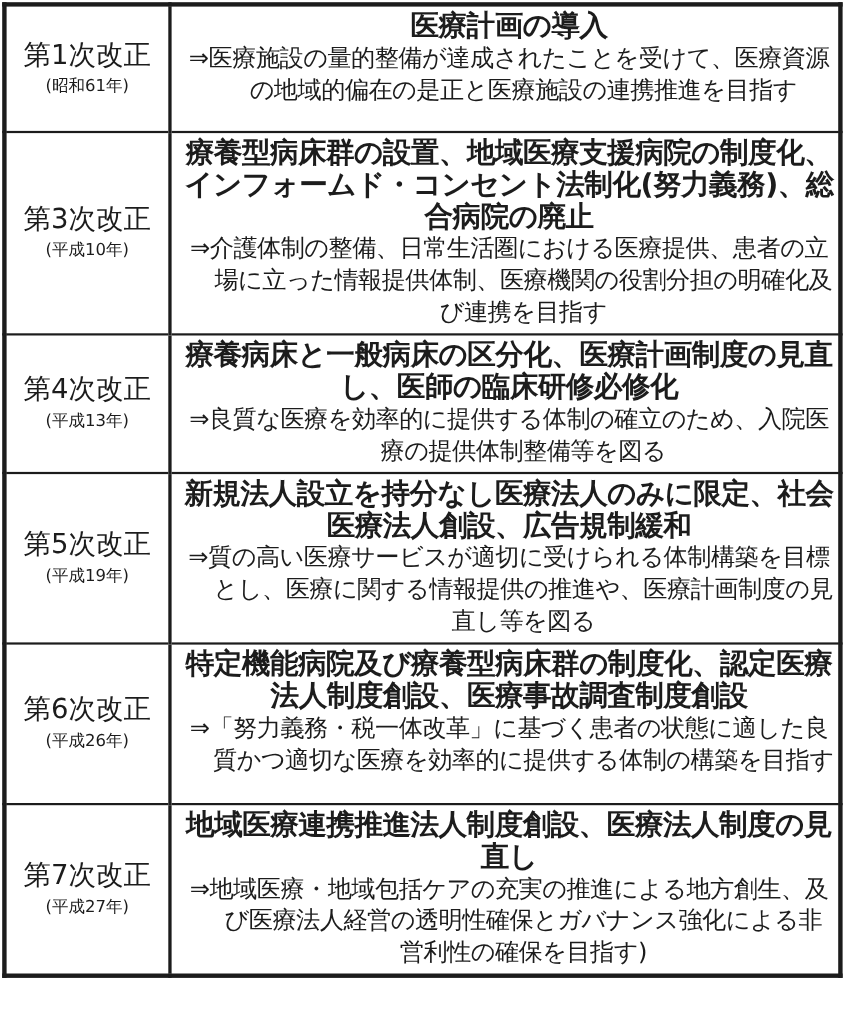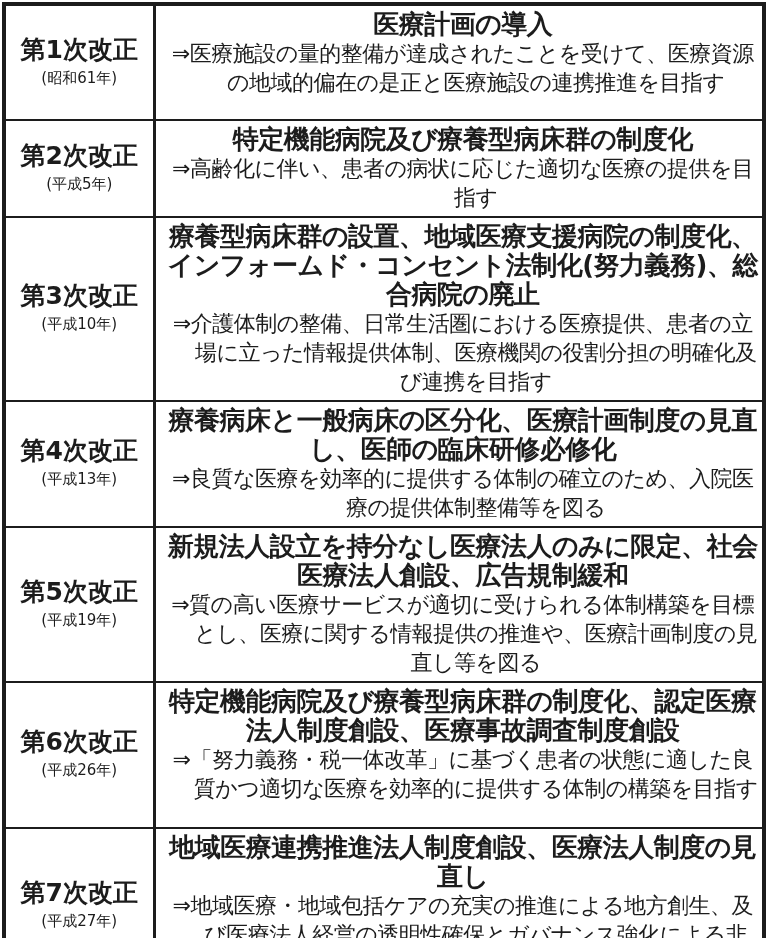--- a/index.html
+++ b/index.html
@@ -29,21 +29,21 @@
     text-align: center;
   }
   td.label-cell {
     border-right-width: 3px;
     text-align: center;
     vertical-align: middle;
     padding: 2px 2px;
   }
   .amendment-number {
     font-size: 25px;
-    font-weight: bold;
+    font-weight: normal;
     line-height: 30px;
     white-space: nowrap;
   }
   .amendment-year {
     font-size: 15px;
     line-height: 26px;
     margin-top: 0;
     white-space: nowrap;
   }
   td.content-cell {
@@ -80,30 +80,20 @@
   </colgroup>
   <tbody>
     <tr class="row-1">
       <td class="label-cell">
         <div class="amendment-number">第1次改正</div>
         <div class="amendment-year">(昭和61年)</div>
       </td>
       <td class="content-cell">
         <div class="amendment-title">医療計画の導入</div>
         <div class="amendment-description">⇒医療施設の量的整備が達成されたことを受けて、医療資源の地域的偏在の是正と医療施設の連携推進を目指す</div>
-      </td>
-    </tr>
-    <tr class="row-2">
-      <td class="label-cell">
-        <div class="amendment-number">第2次改正</div>
-        <div class="amendment-year">(平成5年)</div>
-      </td>
-      <td class="content-cell">
-        <div class="amendment-title">特定機能病院及び療養型病床群の制度化</div>
-        <div class="amendment-description">⇒高齢化に伴い、患者の病状に応じた適切な医療の提供を目指す</div>
       </td>
     </tr>
     <tr class="row-3">
       <td class="label-cell">
         <div class="amendment-number">第3次改正</div>
         <div class="amendment-year">(平成10年)</div>
       </td>
       <td class="content-cell">
         <div class="amendment-title">療養型病床群の設置、地域医療支援病院の制度化、インフォームド・コンセント法制化(努力義務)、総合病院の廃止</div>
         <div class="amendment-description">⇒介護体制の整備、日常生活圏における医療提供、患者の立場に立った情報提供体制、医療機関の役割分担の明確化及び連携を目指す</div>

